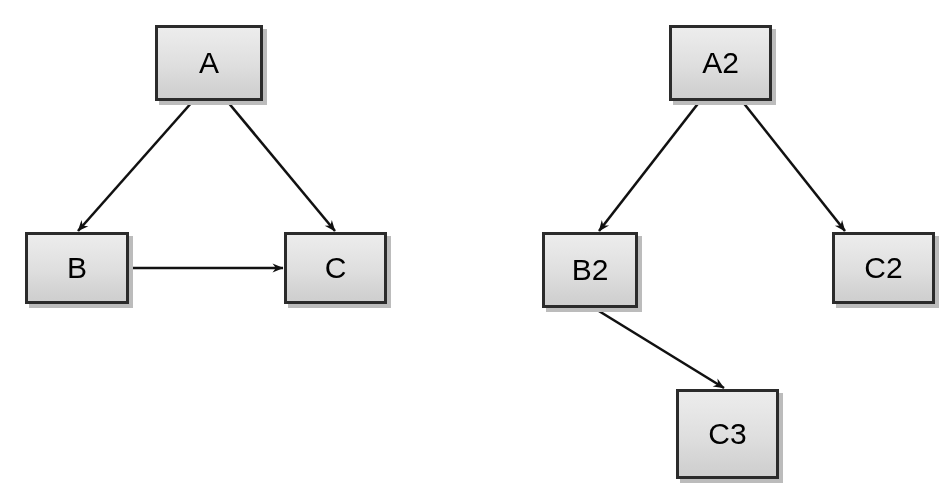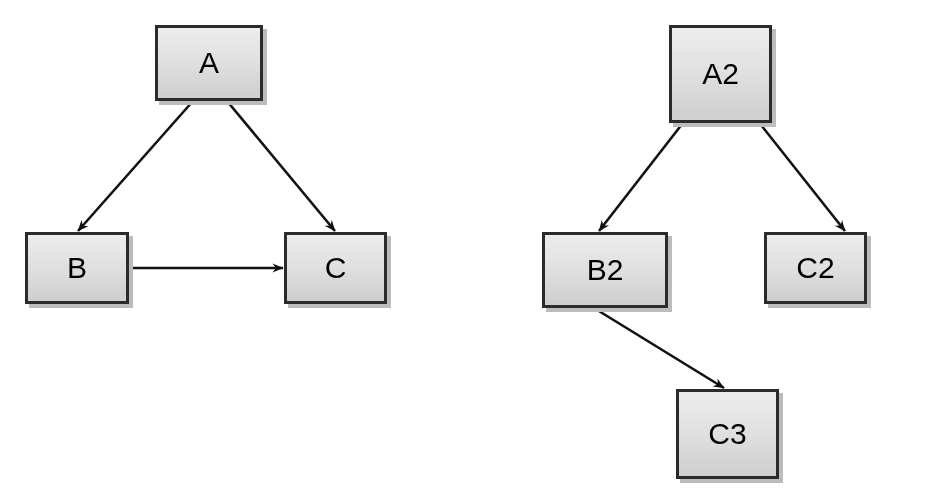--- a/index.html
+++ b/index.html
@@ -70,26 +70,26 @@
 
   <div class="node" style="left: 155px; top: 25px; width: 108px; height: 76px;">
     <span class="node-label">A</span>
   </div>
   <div class="node" style="left: 25px; top: 232px; width: 104px; height: 72px;">
     <span class="node-label">B</span>
   </div>
   <div class="node" style="left: 284px; top: 232px; width: 103px; height: 72px;">
     <span class="node-label">C</span>
   </div>
-  <div class="node" style="left: 669px; top: 25px; width: 103px; height: 98px;">
+  <div class="node" style="left: 669px; top: 25px; width: 103px; height: 76px;">
     <span class="node-label">A2</span>
   </div>
-  <div class="node" style="left: 542px; top: 232px; width: 126px; height: 76px;">
+  <div class="node" style="left: 542px; top: 232px; width: 96px; height: 76px;">
     <span class="node-label">B2</span>
   </div>
-  <div class="node" style="left: 764px; top: 232px; width: 103px; height: 72px;">
+  <div class="node" style="left: 832px; top: 232px; width: 103px; height: 72px;">
     <span class="node-label">C2</span>
   </div>
   <div class="node" style="left: 676px; top: 389px; width: 103px; height: 90px;">
     <span class="node-label">C3</span>
   </div>
 
 </div>
 
 </body></html>

